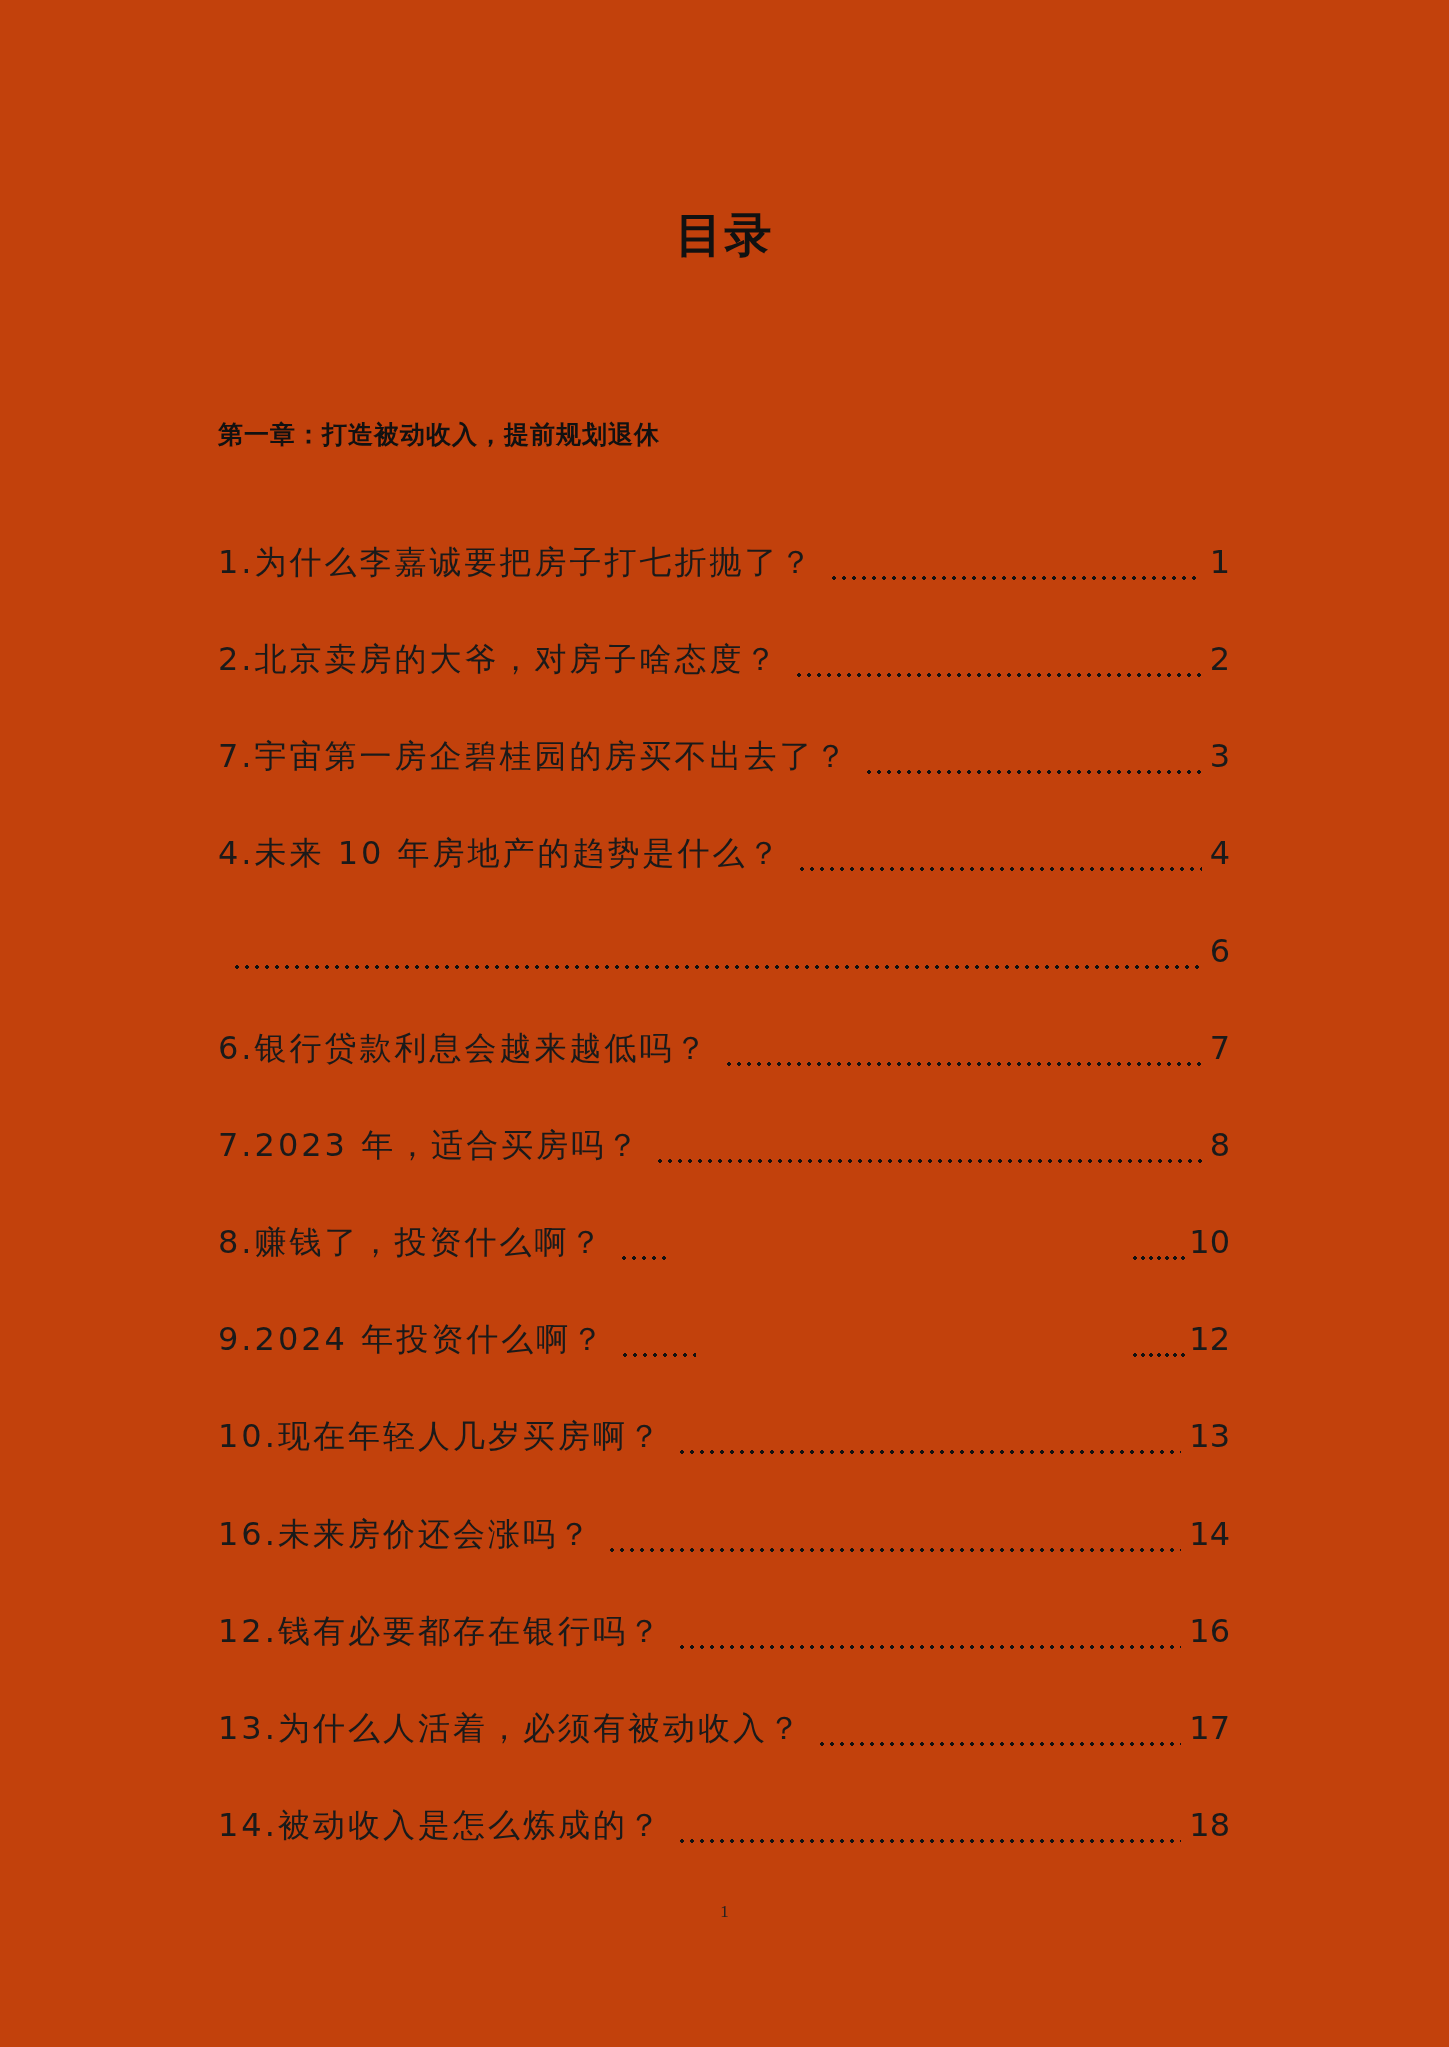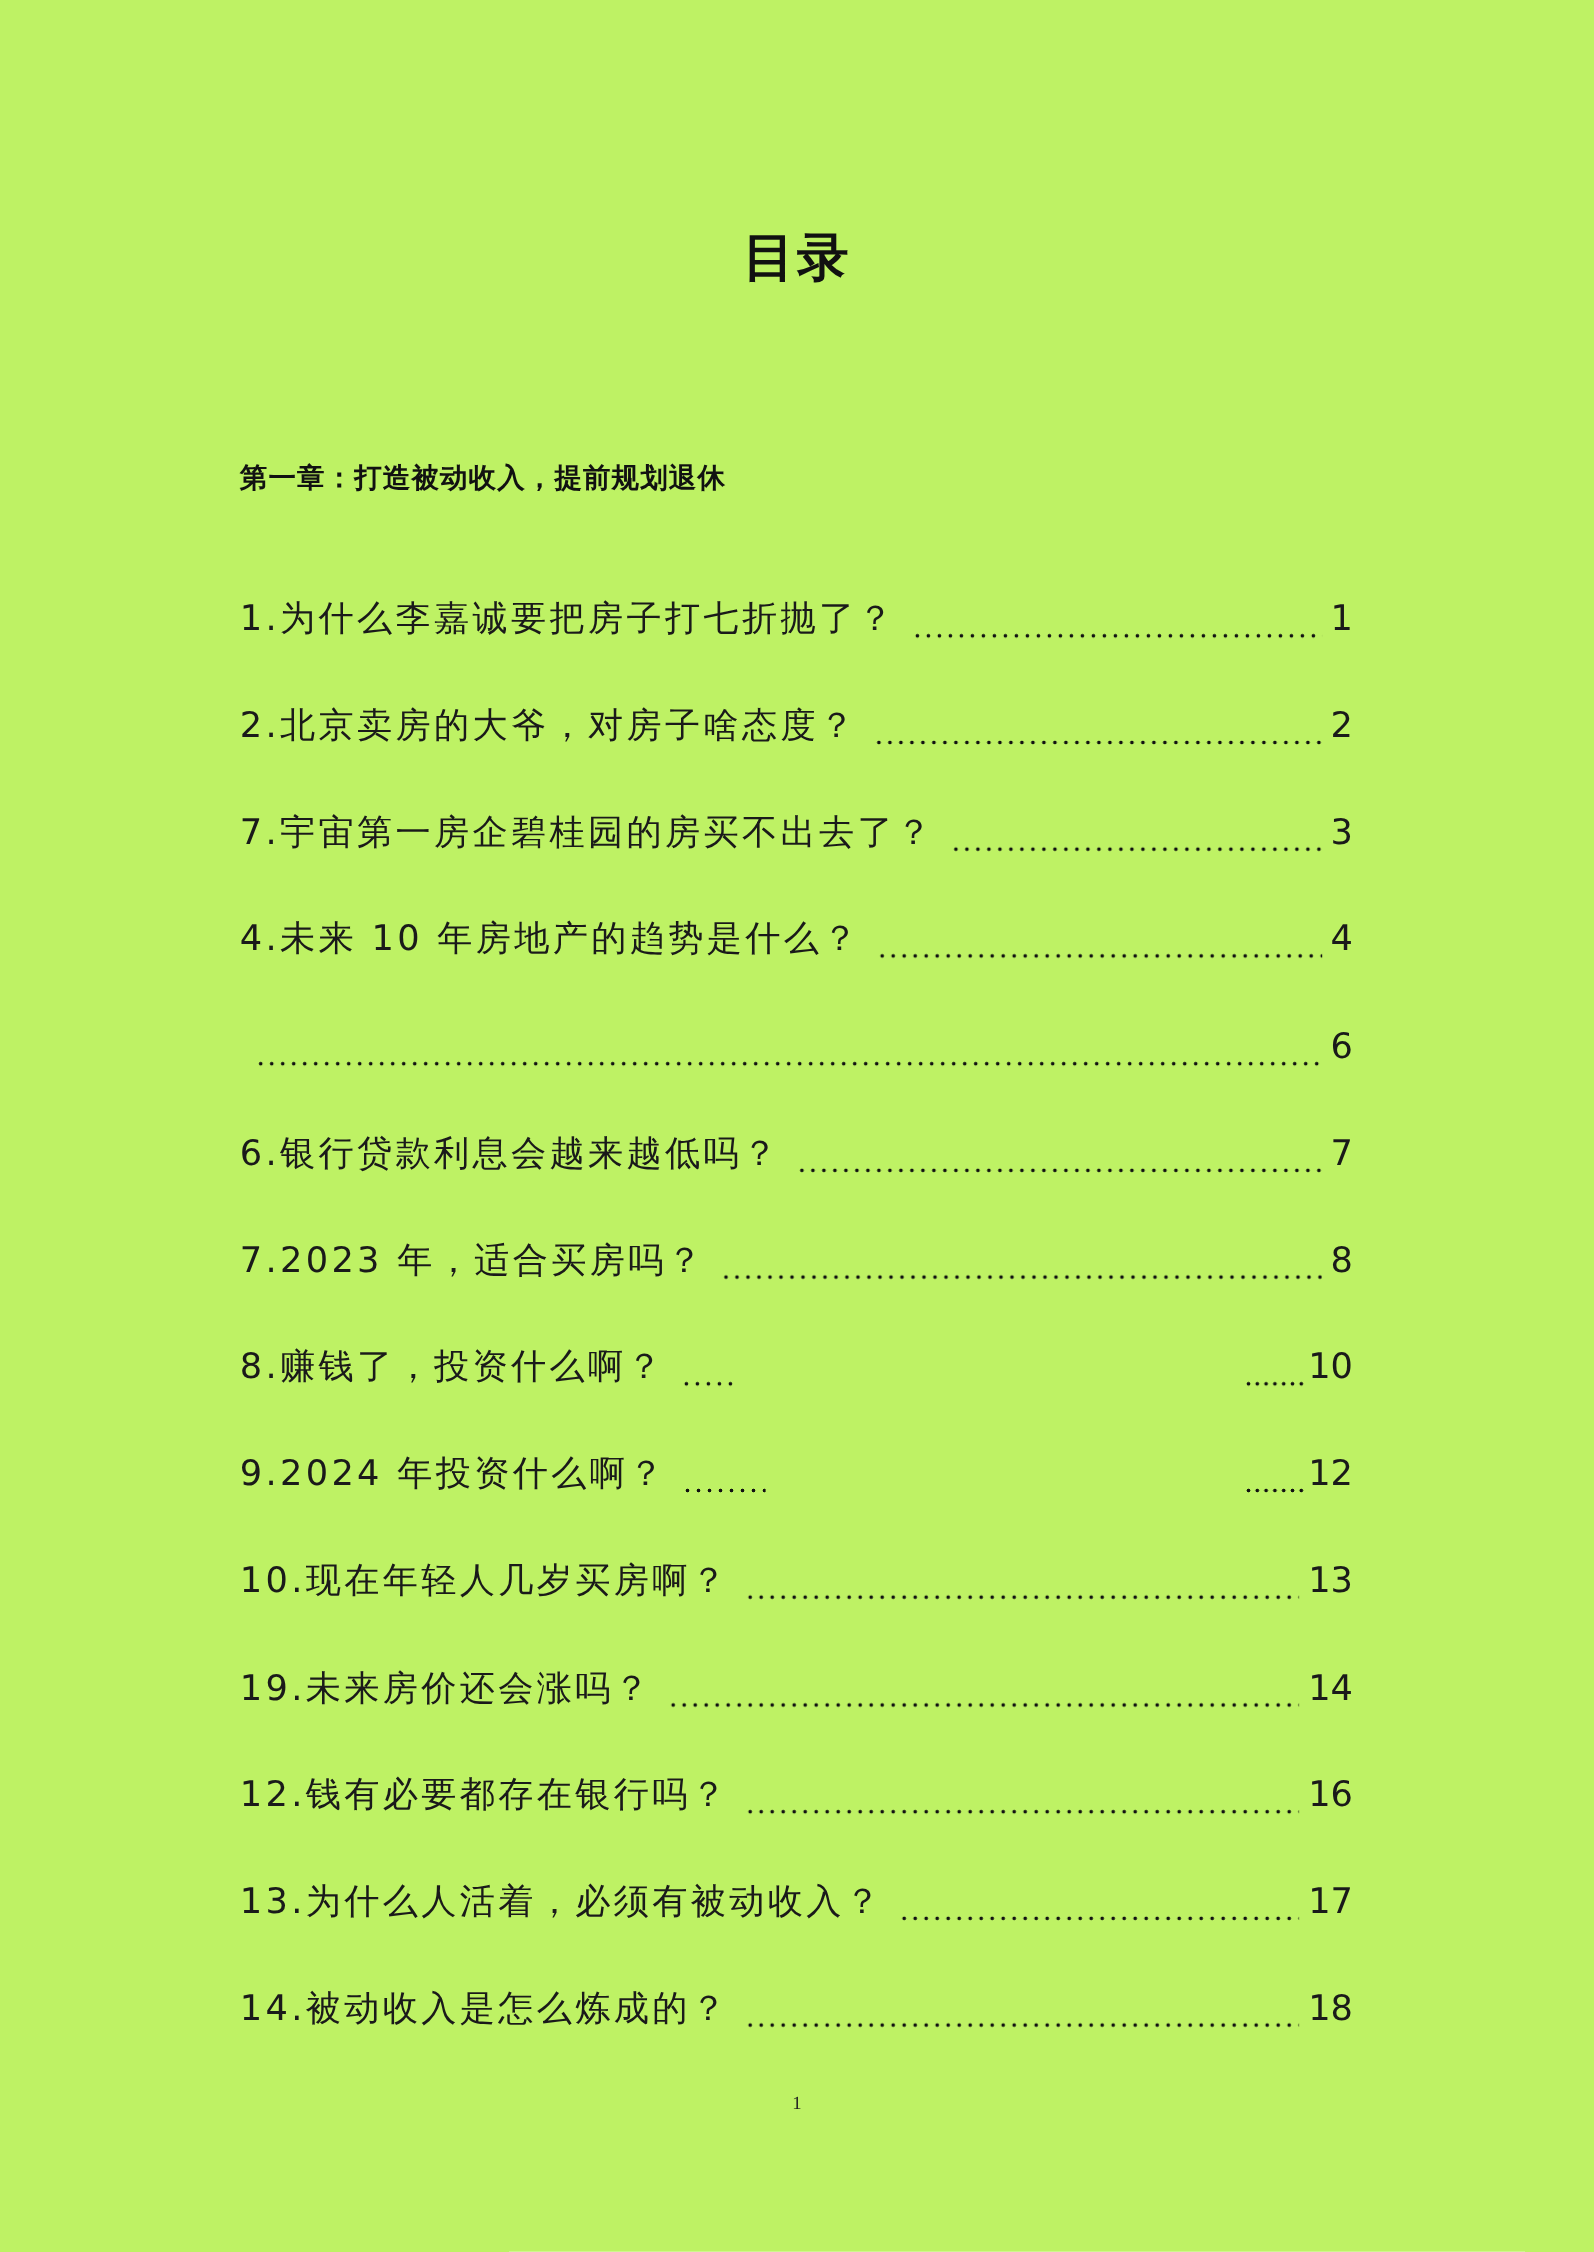--- a/index.html
+++ b/index.html
@@ -1,21 +1,21 @@
 <!DOCTYPE html>
 <html><head>
 <meta charset="utf-8">
 <style>
   html, body { margin: 0; padding: 0; background: #ffffff; }
   body {
     width: 1449px; height: 2047px; position: relative; overflow: hidden;
     color: #111111;
     font-family: "DejaVu Sans", "Liberation Sans", sans-serif;
   }
-  .page { position: absolute; left: 0; top: 0; width: 1449px; height: 2047px; background: #bef264; }
+  .page { position: absolute; left: 0; top: 0; width: 1449px; height: 2047px; background: #c2410c; }
   .title {
     position: absolute; left: 0; width: 1449px; top: 205px; height: 60px;
     text-align: center; font-family: "DejaVu Serif", "Liberation Serif", serif;
     font-size: 47px; line-height: 60px; font-weight: bold; letter-spacing: 2px; color: #111;
   }
   .chapter {
     position: absolute; left: 218px; top: 412px; height: 46px;
     font-family: "DejaVu Sans", "Liberation Sans", sans-serif;
     font-size: 25px; line-height: 46px; font-weight: bold; color: #111; letter-spacing: 1px;
     white-space: nowrap;
@@ -106,21 +106,21 @@
       <span class="gap"></span>
       <span class="leader-right"></span>
       <span class="page-num">12</span>
     </div>
     <div class="entry" style="top:1382px">
       <span class="label">10.现在年轻人几岁买房啊？</span>
       <span class="leader"></span>
       <span class="page-num">13</span>
     </div>
     <div class="entry" style="top:1480px">
-      <span class="label">19.未来房价还会涨吗？</span>
+      <span class="label">16.未来房价还会涨吗？</span>
       <span class="leader"></span>
       <span class="page-num">14</span>
     </div>
     <div class="entry" style="top:1577px">
       <span class="label">12.钱有必要都存在银行吗？</span>
       <span class="leader"></span>
       <span class="page-num">16</span>
     </div>
     <div class="entry" style="top:1674px">
       <span class="label">13.为什么人活着，必须有被动收入？</span>

